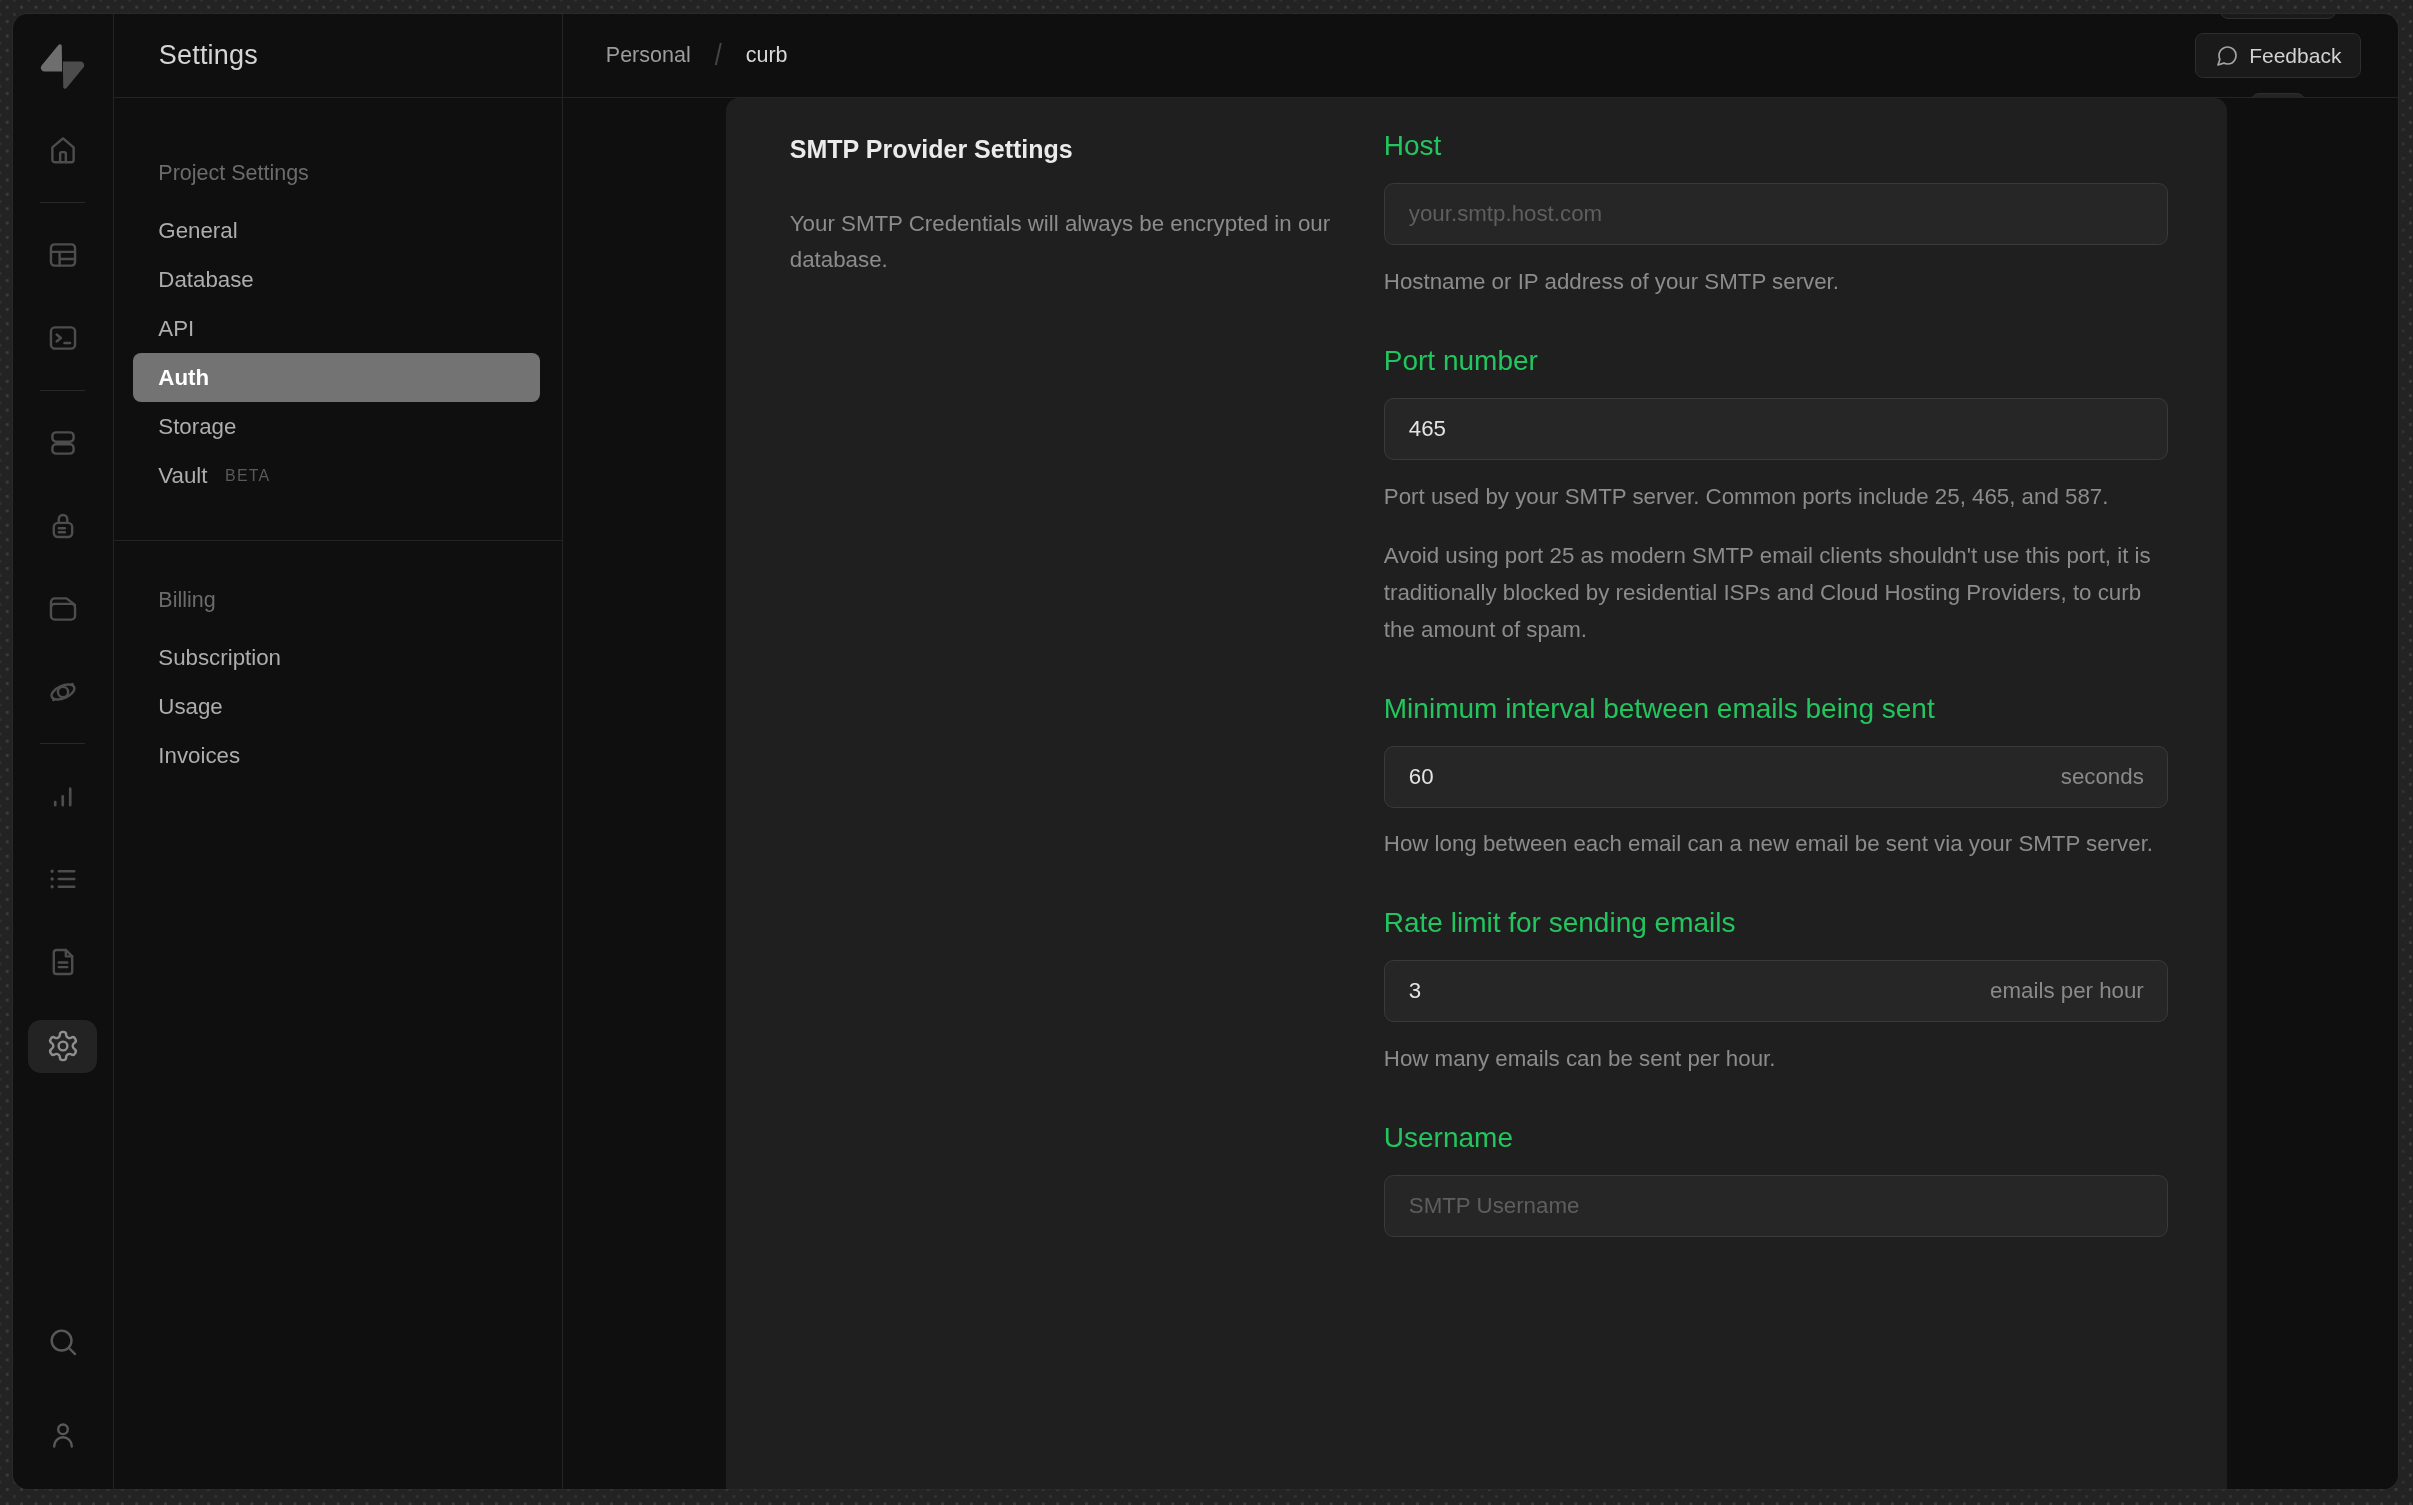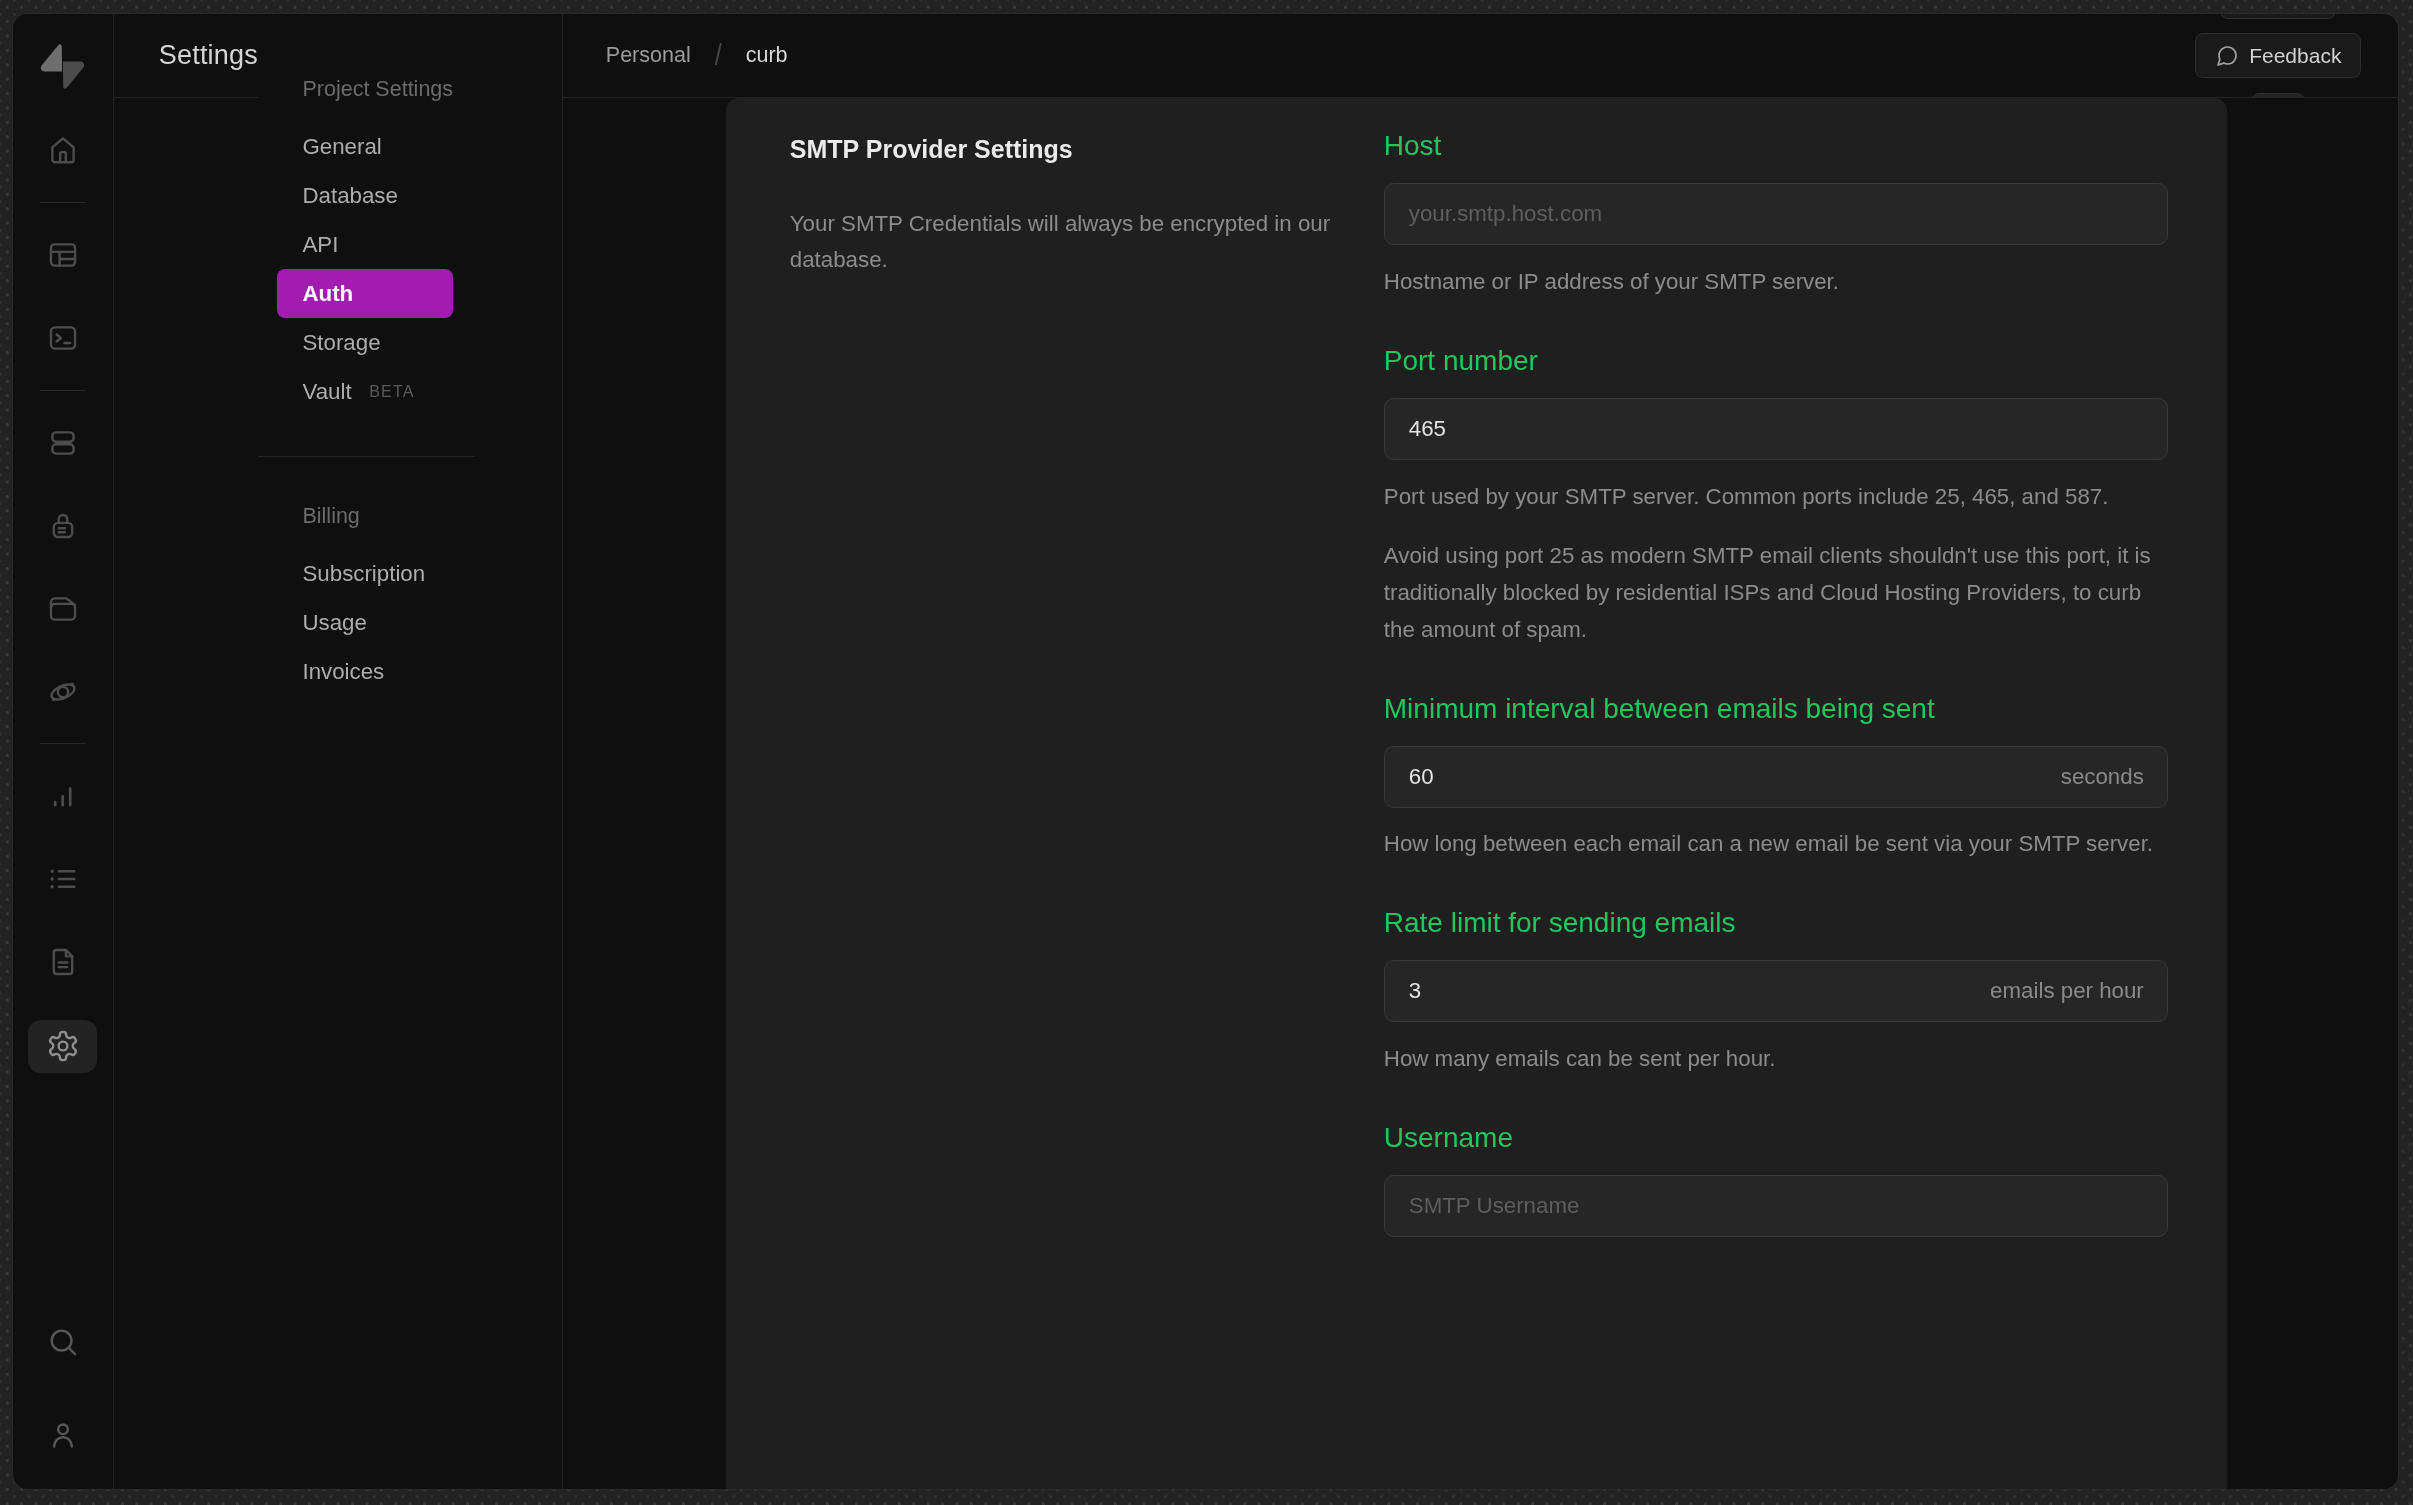--- a/index.html
+++ b/index.html
@@ -31,30 +31,30 @@
     color: #4d4d4d; cursor: pointer; }
   .rail-item svg { width: 34px; height: 34px; }
   .rail-item.active { width: 69px; height: 53px; background: #232323; border-radius: 12.8px; color: #8f8f8f; }
   .rail-divider { width: 45px; height: 0.8px; background: #282828; margin: -5.6px 0; }
   .rail-bottom { margin-top: auto; display: flex; flex-direction: column; align-items: center;
     gap: 42px; padding-bottom: 29px; }
   .rail-bottom .rail-item { color: #585858; }
 
   
   .sidebar { width: 449px; flex-shrink: 0; border-right: 0.8px solid #242424;
-    display: flex; flex-direction: row; }
+    display: flex; flex-direction: column; }
   .sidebar-header { height: 84px; flex-shrink: 0; border-bottom: 0.8px solid #242424;
     display: flex; align-items: center; padding-left: 45px; }
   .sidebar-title { font-size: 27px; color: #d5d5d5; letter-spacing: 0.2px; }
   .sidebar-nav { padding: 51px 22.3px 0 19px; }
   .nav-section-header { height: 49px; display: flex; align-items: center; padding-left: 25.5px;
     font-size: 21.5px; color: #6b6b6b; margin-bottom: 8px; }
   .nav-item { height: 49px; display: flex; align-items: center; padding-left: 25.5px;
     font-size: 22.3px; color: #adadad; border-radius: 8px; cursor: pointer; }
-  .nav-item.active { background: #a21caf; color: #ffffff; font-weight: bold; }
+  .nav-item.active { background: #737373; color: #ffffff; font-weight: bold; }
   .nav-badge { font-size: 16px; color: #595959; margin-left: 17.6px; letter-spacing: 1.2px; font-weight: normal; }
   .sidebar-divider { height: 0.8px; background: #242424; margin: 40px -22.3px 35px -19px; }
 
   
   .main { flex: 1; min-width: 0; display: flex; flex-direction: column; }
   .topbar { height: 84px; flex-shrink: 0; border-bottom: 0.8px solid #242424;
     display: flex; align-items: center; padding: 0 37px 0 43px; }
   .breadcrumb { display: flex; align-items: center; font-size: 21.5px; }
   .crumb { cursor: pointer; }
   .crumb-root { color: #9c9c9c; }

